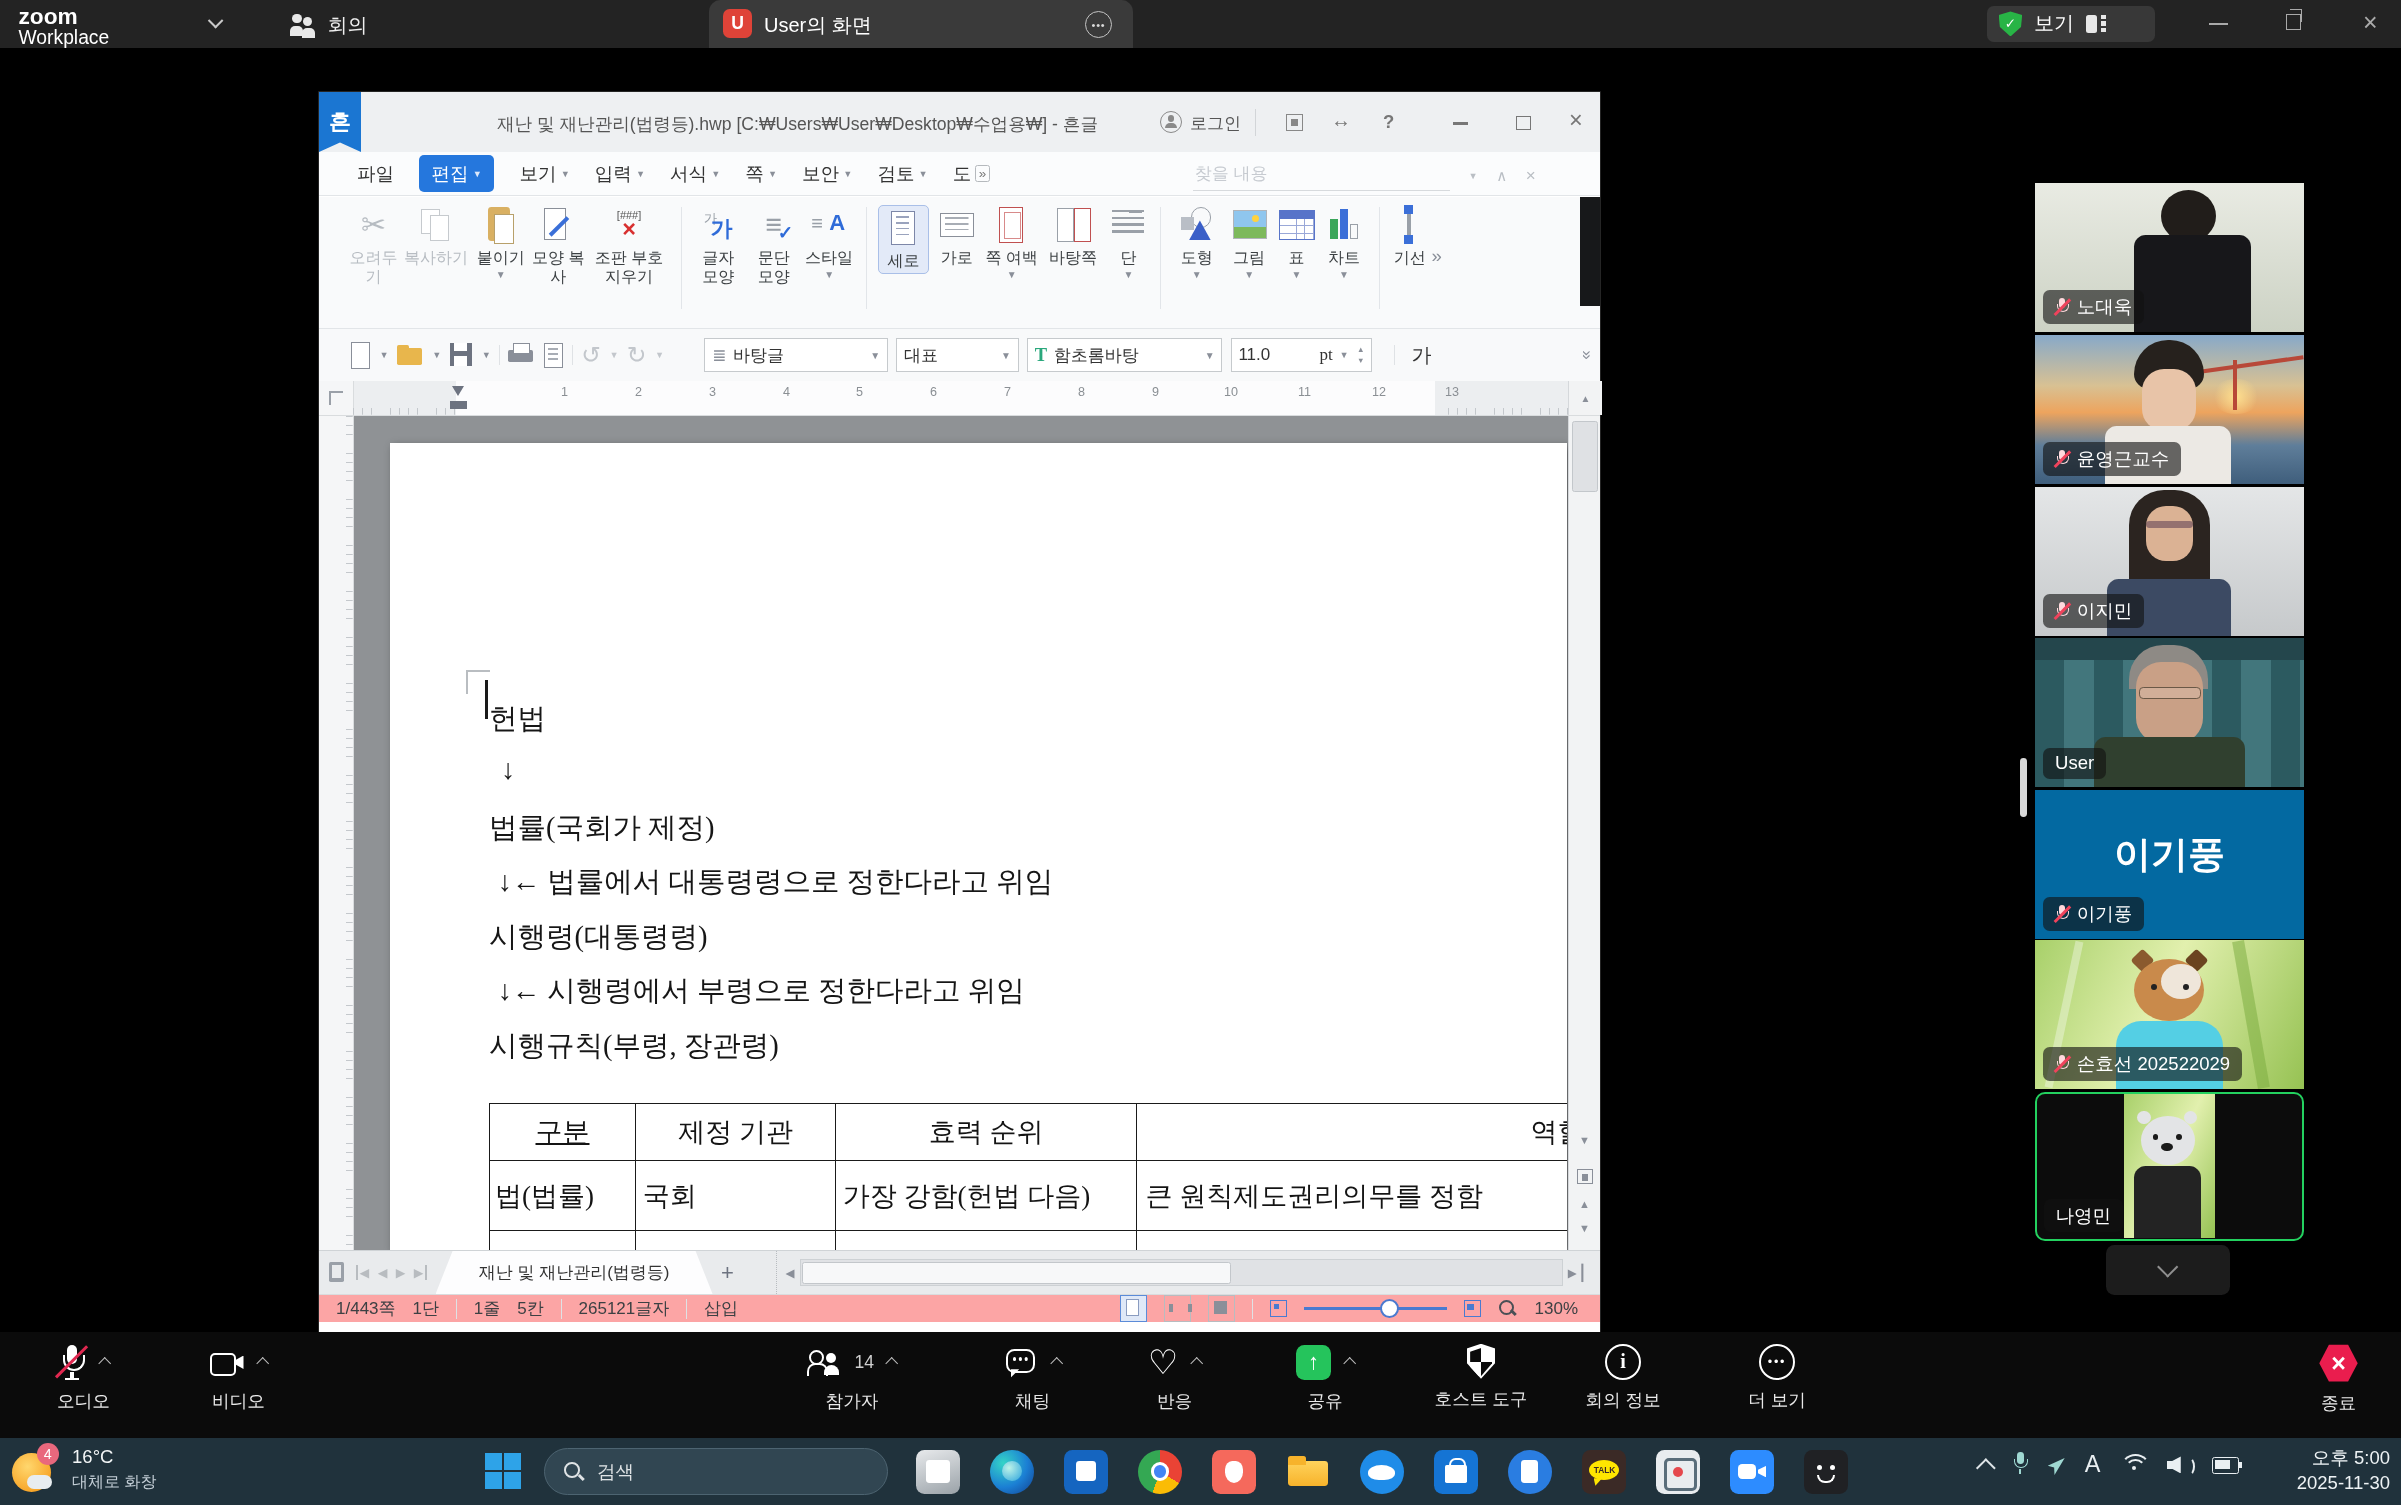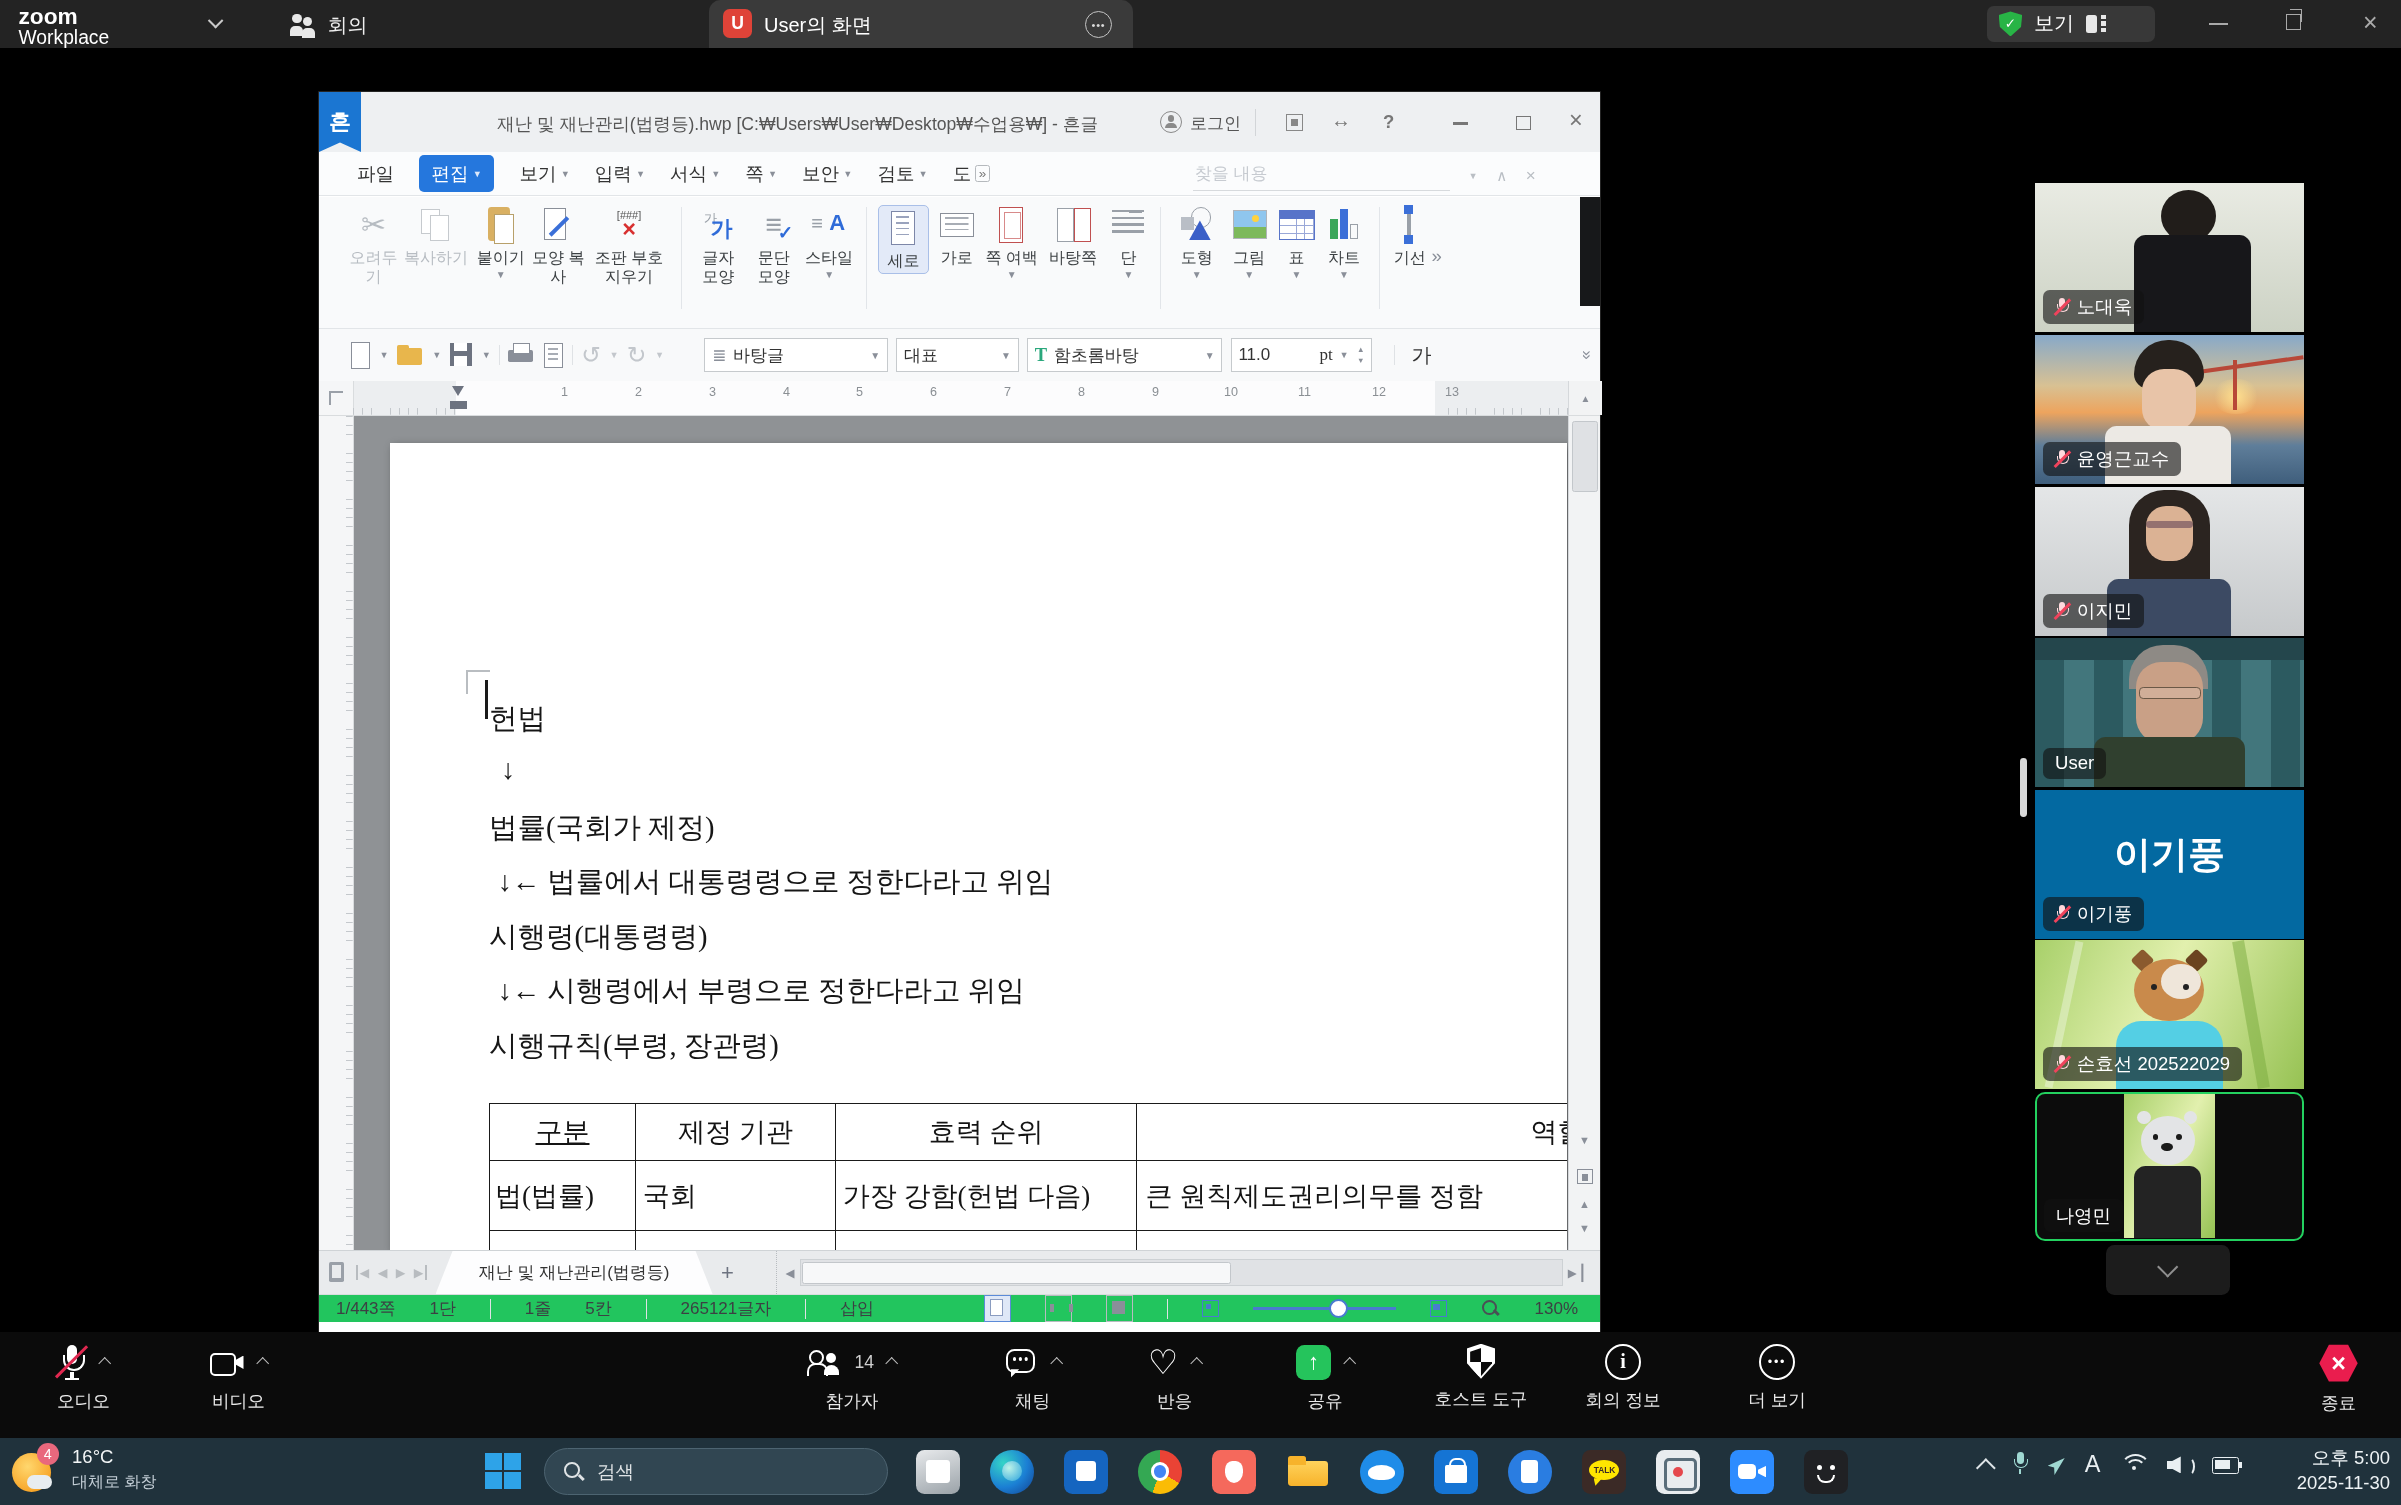--- a/index.html
+++ b/index.html
@@ -464,21 +464,21 @@
       <div class="fx" style="margin-left:34px;height:100%;border-left:1.7px dotted #b8bcc0;padding-left:8.4px;gap:5px;flex:1;">
         <span style="color:#8a8f99;font-size:11.7px;">◀</span>
         <div style="flex:1;height:25px;background:#e0e2e5;border:0.8px solid #cdd1d4;position:relative;">
           <i style="position:absolute;left:1.7px;top:1.7px;width:56%;height:20px;background:#f7f8f9;border:0.8px solid #c3c7cb;border-radius:2.5px;"></i>
         </div>
         <span style="color:#8a8f99;font-size:11.7px;">▶</span>
         <span style="color:#8a8f99;font-size:15px;font-weight:bold;margin-right:6.7px;">▏</span>
       </div>
     </div>
 
-    <div class="hband fx" style="top:1202px;height:28px;background:#22c55e;border-top:0.8px solid #d9dcde;padding-left:17px;gap:34px;box-sizing:border-box;">
+    <div class="hband fx" style="top:1202px;height:28px;background:#fca5a5;border-top:0.8px solid #d9dcde;padding-left:17px;gap:17px;box-sizing:border-box;">
       <span class="sbi">1/443쪽</span>
       <span class="sbi">1단</span>
       <span class="ssep"></span>
       <span class="sbi">1줄</span>
       <span class="sbi">5칸</span>
       <span class="ssep"></span>
       <span class="sbi">265121글자</span>
       <span class="ssep"></span>
       <span class="sbi">삽입</span>
       <span style="margin-left:auto;"></span>

